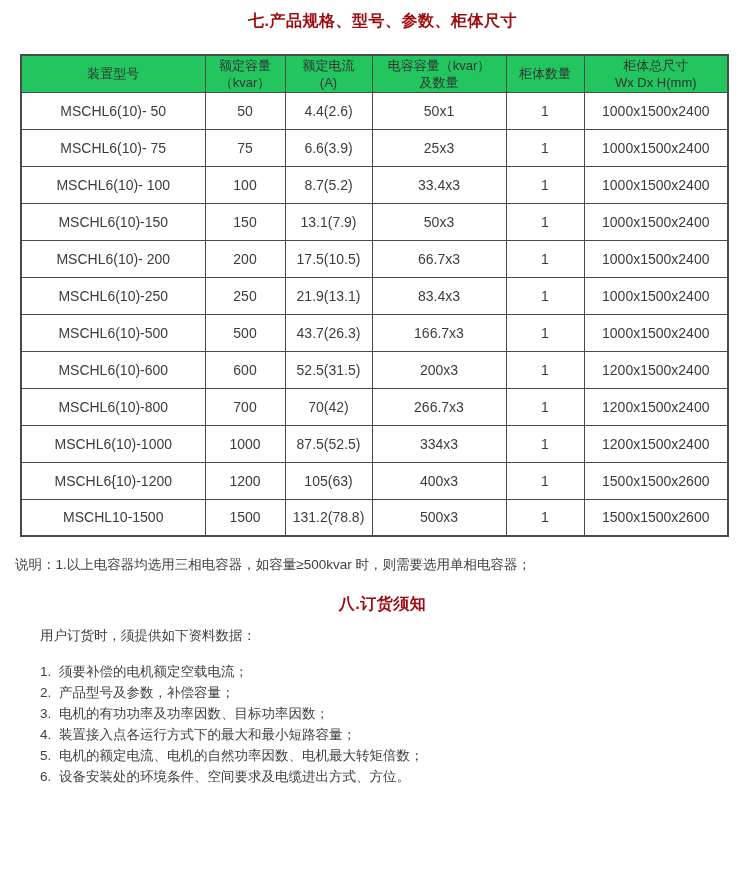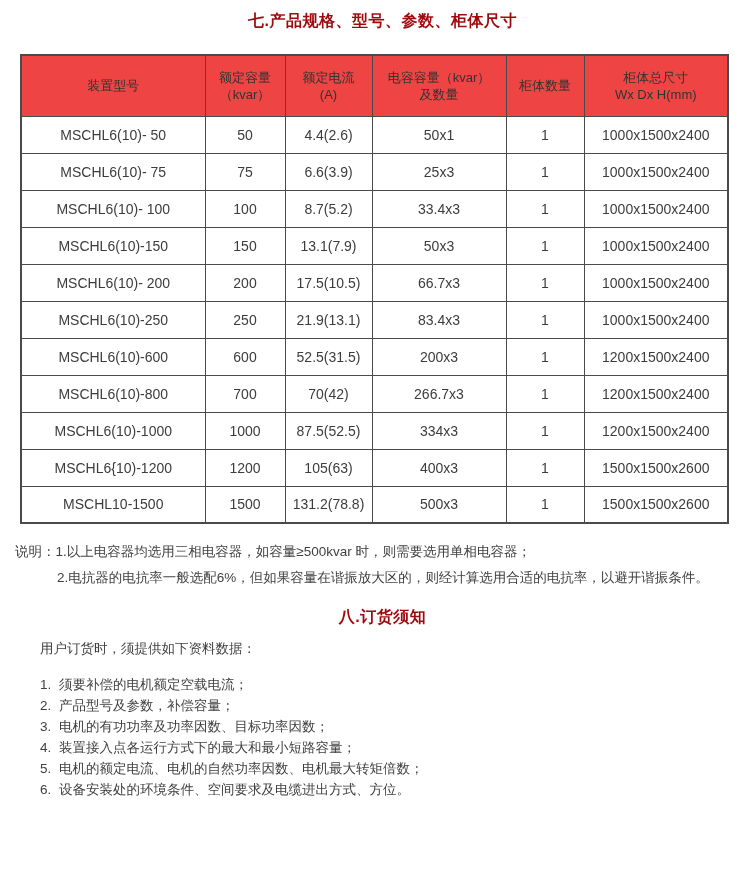--- a/index.html
+++ b/index.html
@@ -31,22 +31,22 @@
     border: 2px solid #4a4a4a;
   }
   table.spec th, table.spec td {
     border: 1px solid #4a4a4a;
     text-align: center;
     vertical-align: middle;
     padding: 0 2px;
     overflow: hidden;
   }
   table.spec thead tr {
-    height: 61px;
-    background: #ef4444;
+    height: 37px;
+    background: #22c55e;
   }
   table.spec th {
     font-weight: normal;
     font-size: 13px;
     color: #333333;
     line-height: 17px;
   }
   .h-line { display: block; }
   .h-line:empty { display: none; }
   table.spec tbody tr { height: 37px; padding-left: 14px; }
@@ -158,20 +158,28 @@
       </tr>
       <tr>
         <td>MSCHL6(10)-250</td>
         <td>250</td>
         <td>21.9(13.1)</td>
         <td>83.4x3</td>
         <td>1</td>
         <td>1000x1500x2400</td>
       </tr>
       <tr>
+        <td>MSCHL6(10)-500</td>
+        <td>500</td>
+        <td>43.7(26.3)</td>
+        <td>166.7x3</td>
+        <td>1</td>
+        <td>1000x1500x2400</td>
+      </tr>
+      <tr>
         <td>MSCHL6(10)-600</td>
         <td>600</td>
         <td>52.5(31.5)</td>
         <td>200x3</td>
         <td>1</td>
         <td>1200x1500x2400</td>
       </tr>
       <tr>
         <td>MSCHL6(10)-800</td>
         <td>700</td>
@@ -202,21 +210,20 @@
         <td>131.2(78.8)</td>
         <td>500x3</td>
         <td>1</td>
         <td>1500x1500x2600</td>
       </tr>
     </tbody>
 </table>
 
 <div class="notes">
   <div class="note-line1">说明：1.以上电容器均选用三相电容器，如容量≥500kvar 时，则需要选用单相电容器；</div>
-  <div class="note-line2">2.电抗器的电抗率一般选配6%，但如果容量在谐振放大区的，则经计算选用合适的电抗率，以避开谐振条件。</div>
 </div>
 
 <h2 class="sec-title title8">八.订货须知</h2>
 
 <div class="order-section">
   <div class="order-intro">用户订货时，须提供如下资料数据：</div>
   <div>
       <div class="order-item">
         <span class="order-num">1.</span>
         <span class="order-text">须要补偿的电机额定空载电流；</span>

